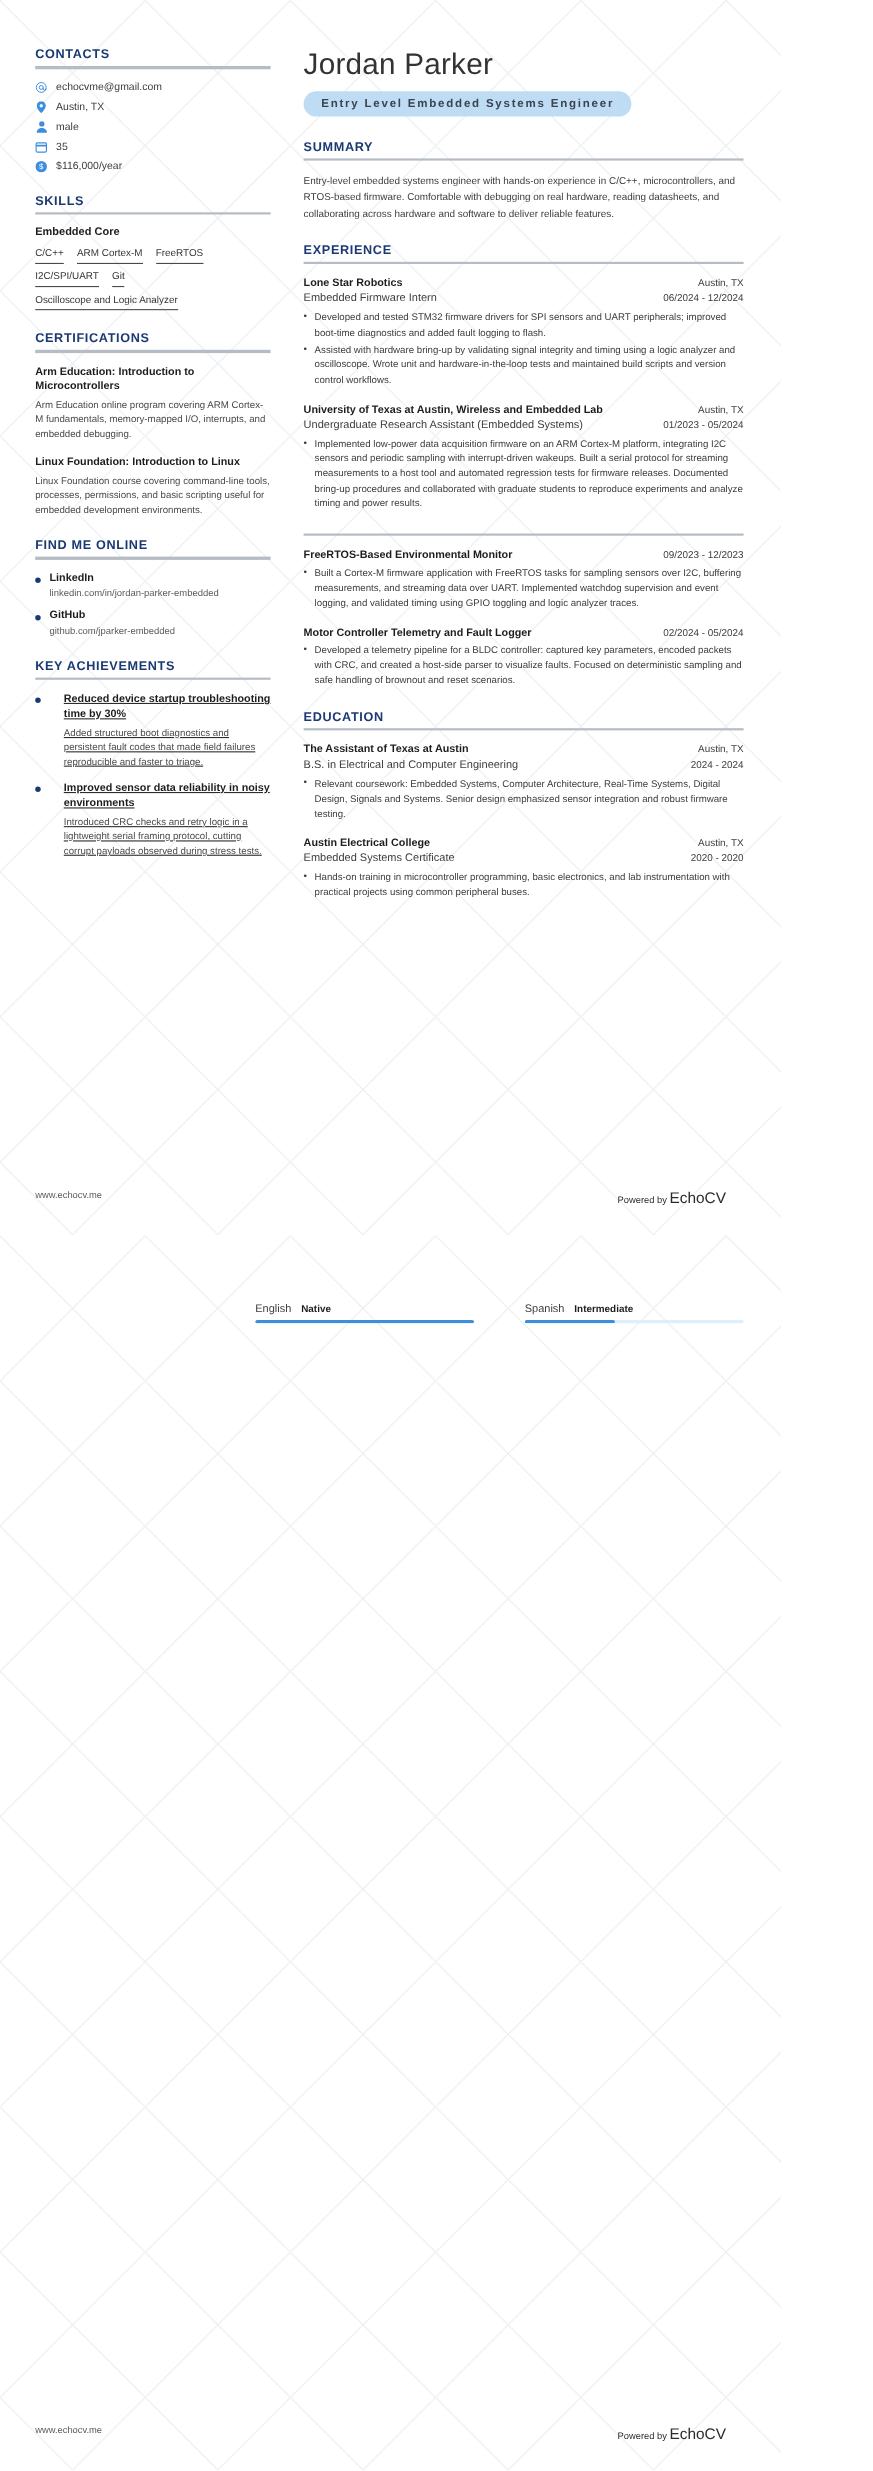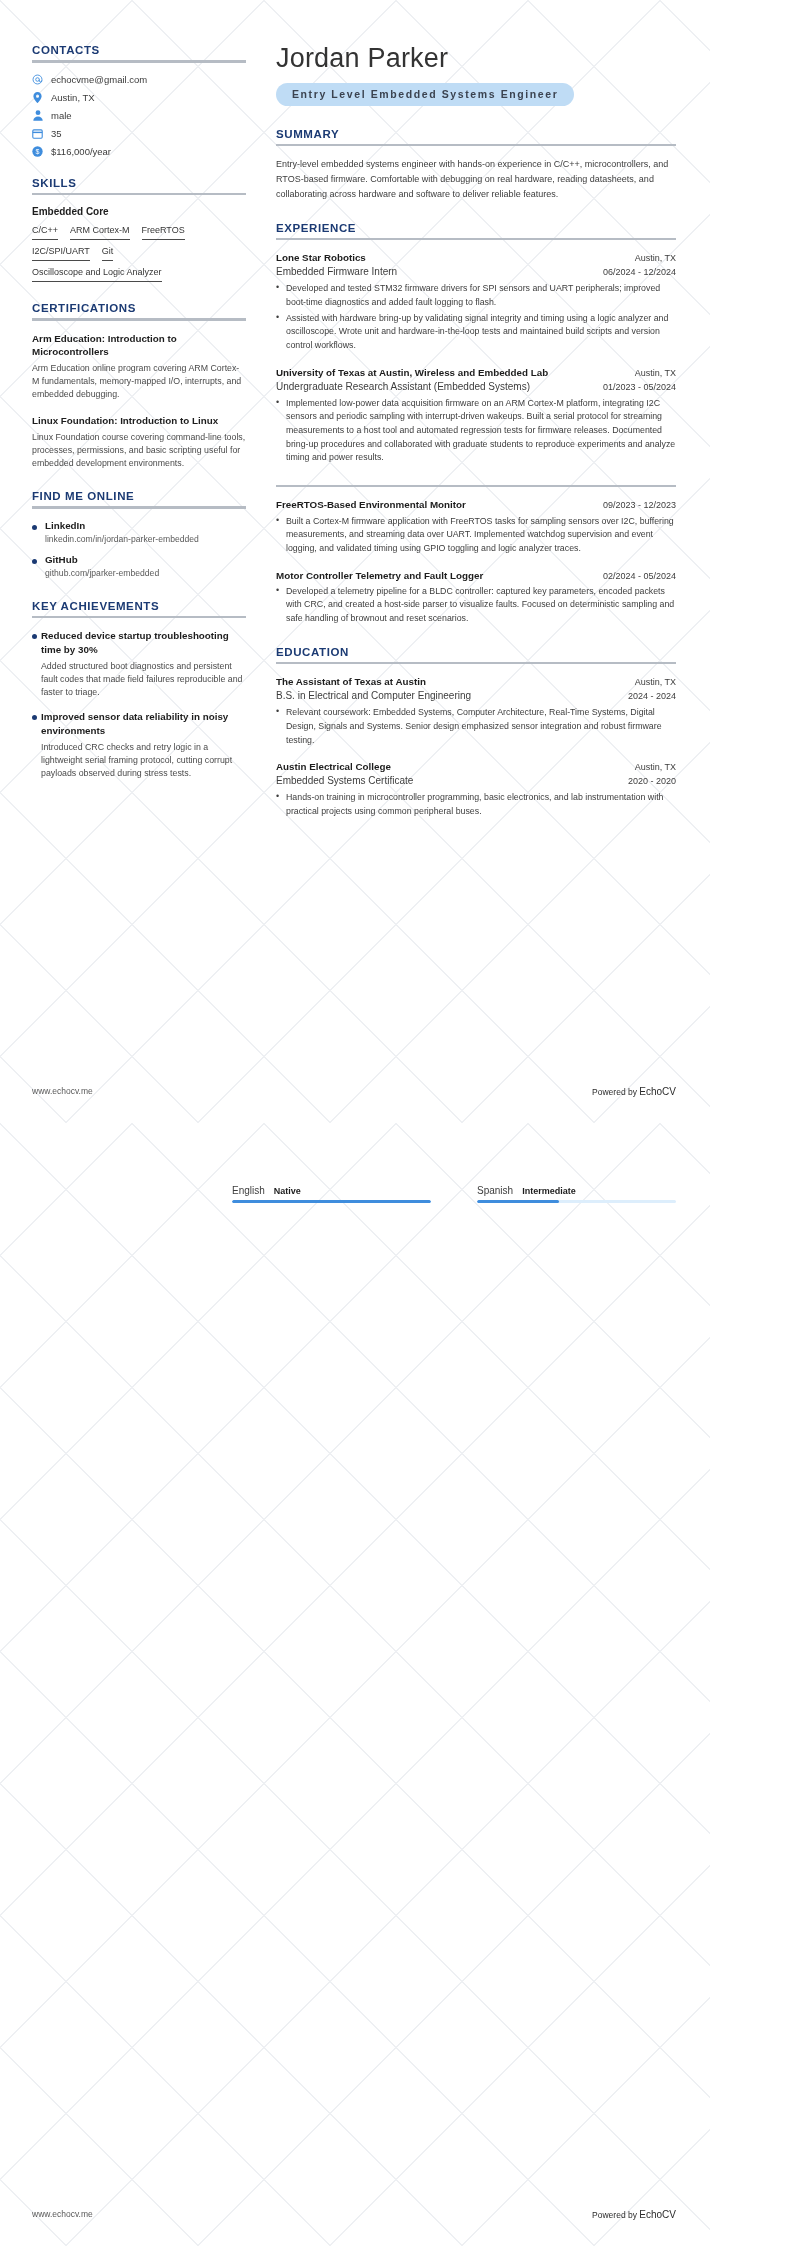--- a/index.html
+++ b/index.html
@@ -73,21 +73,21 @@
   .cert-name { font-size: 9.8px; font-weight: bold; color: #1d1d1d; line-height: 1.35; margin-bottom: 4px; }
   .cert-desc { font-size: 8.8px; color: #4a4a4a; line-height: 1.5; }
 
   
   .link-item { display: flex; gap: 8px; margin-bottom: 9px; }
   .dot { width: 5px; height: 5px; border-radius: 50%; background: #1b3a73; flex: none; margin-top: 5px; }
   .link-label { font-size: 9.8px; font-weight: bold; color: #1d1d1d; margin-bottom: 2px; }
   .link-url { font-size: 8.6px; color: #5a5a5a; line-height: 1.45; word-break: break-all; }
 
   
-  .ach-item { display: flex; gap: 4px; margin-bottom: 11px; }
+  .ach-item { display: flex; gap: 21px; margin-bottom: 11px; text-decoration: underline; }
   .ach-title { font-size: 9.8px; font-weight: bold; color: #1d1d1d; line-height: 1.4; margin-bottom: 3px; }
   .ach-desc { font-size: 8.8px; color: #4a4a4a; line-height: 1.5; }
 
   
   .name { font-size: 27px; font-weight: normal; color: #333333; letter-spacing: .2px; line-height: 1.1; }
   .title-badge {
     display: inline-block;
     margin-top: 9px;
     background: #bfdcf5;
     color: #3b4350;
@@ -113,28 +113,28 @@
   .bullets li {
     position: relative; padding-left: 10px;
     font-size: 8.8px; color: #3d3d3d; line-height: 1.55; margin-bottom: 2px;
   }
   .bullets li::before {
     content: "•"; position: absolute; left: 0; top: -1px; font-size: 9px; color: #3d3d3d;
   }
 
   
   .footer {
-    position: absolute; left: 0; right: 0; bottom: 26px;
+    position: absolute; left: 0; right: 16px; bottom: 26px;
     display: flex; justify-content: space-between;
     padding: 0 34px 0 32px;
     font-size: 8.5px; color: #5a5a5a;
     z-index: 2;
   }
   .footer-brand { color: #2b2b2b; }
-  .brand-echo { font-size: 10px; color: #2b2b2b; }
+  .brand-echo { font-size: 14px; color: #2b2b2b; }
 
   
   .lang-wrap { display: flex; gap: 46px; padding: 0 34px 0 232px; }
   .lang { flex: 1; }
   .lang-head { display: flex; align-items: baseline; gap: 9px; margin-bottom: 4px; }
   .lang-name { font-size: 10px; color: #3d3d3d; }
   .lang-level { font-size: 9px; font-weight: bold; color: #1d1d1d; }
   .lang-bar { height: 3px; background: #ddeefc; border-radius: 2px; overflow: hidden; }
   .lang-fill { height: 100%; background: #3f8ddd; border-radius: 2px; }
 </style>

